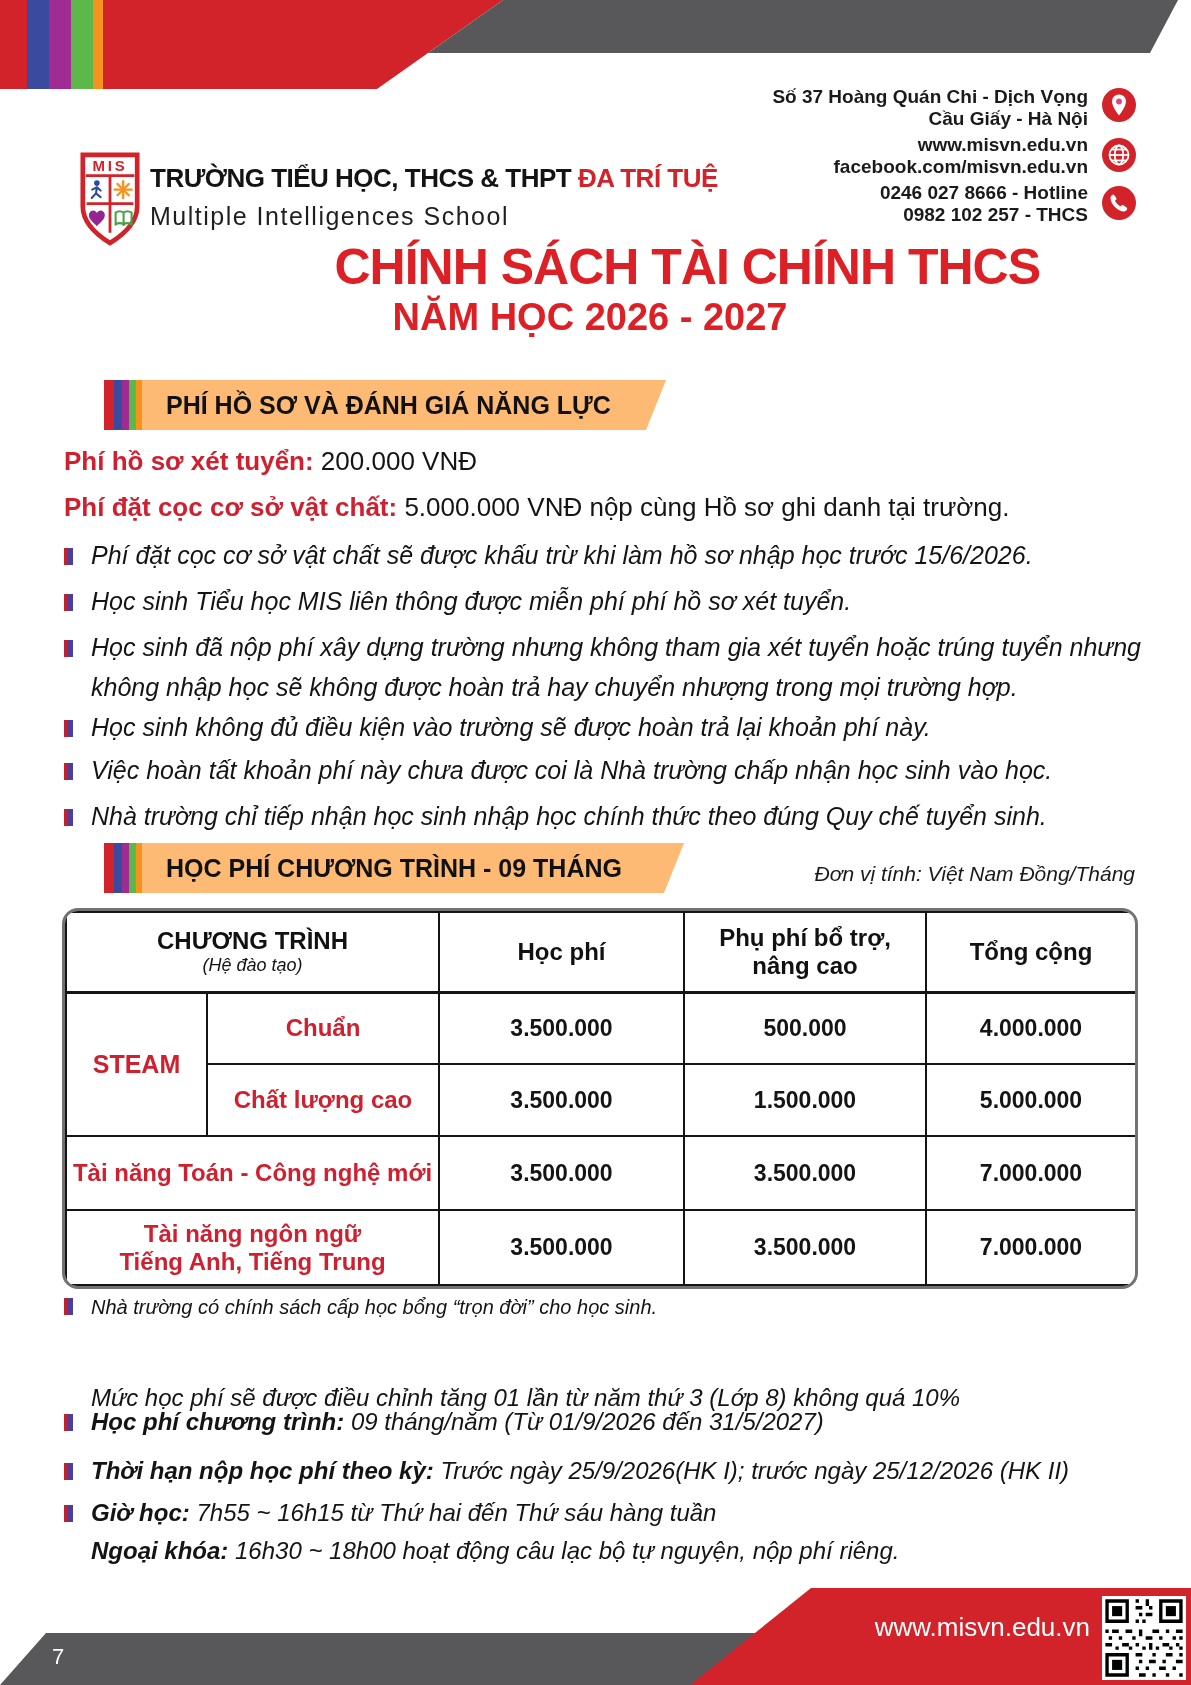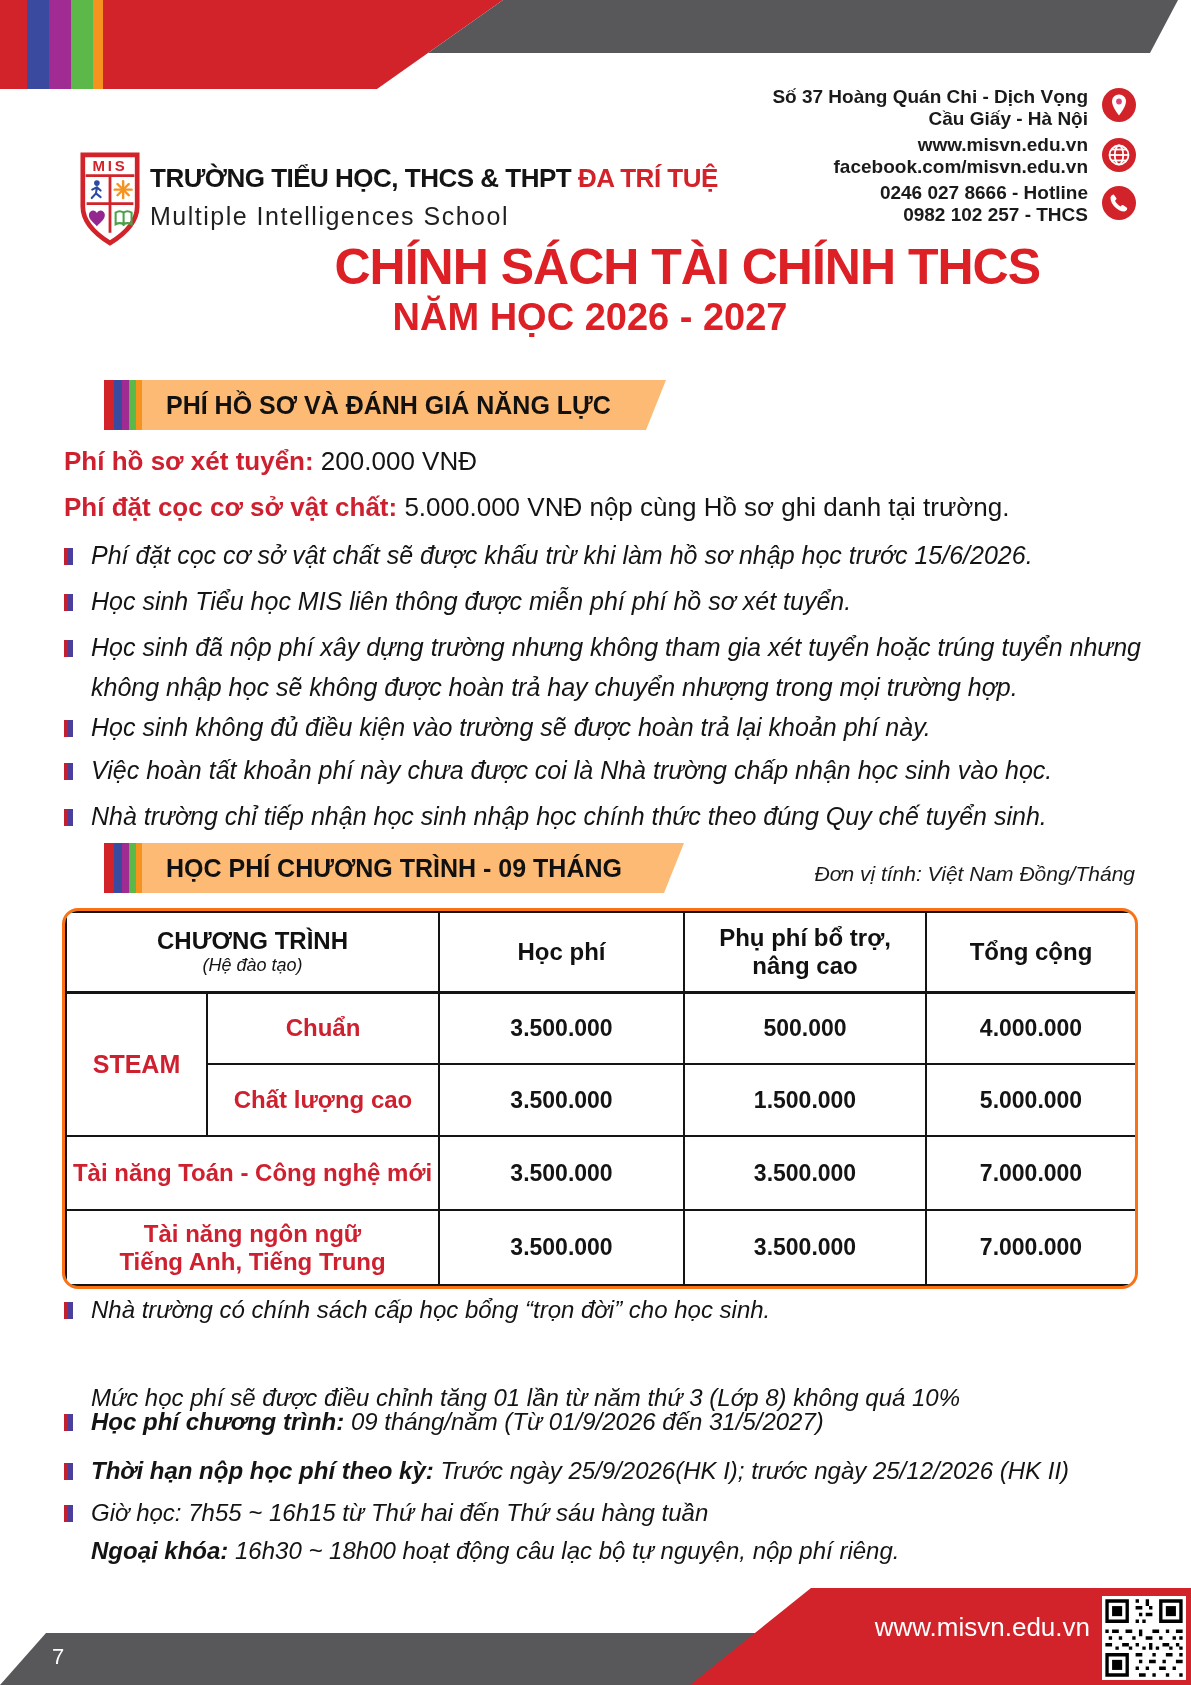--- a/index.html
+++ b/index.html
@@ -55,21 +55,21 @@
   .marker {
     display:inline-block; width:9px; height:17px; margin-right:18px;
     background:linear-gradient(90deg,#c22030 0 50%, #4a3f9c 50% 100%);
     transform:translateY(1px);
   }
   .indent { padding-left:27px; }
 
   
   .fee-table-wrap {
     left:62px; top:908px; width:1070px;
-    border:3px solid #f97316; border-radius:16px; overflow:hidden; background:#fff;
+    border:3px solid #737373; border-radius:16px; overflow:hidden; background:#fff;
   }
   .fee-table { width:100%; border-collapse:collapse; table-layout:fixed; }
   .fee-table th, .fee-table td { border:2px solid #141414; text-align:center; vertical-align:middle; padding:2px; }
   .fee-table thead th { border-bottom:3px solid #141414; }
   .th-main { font-size:24px; font-weight:bold; color:#111; }
   .th-sub  { font-size:18px; font-weight:normal; font-style:italic; display:block; }
   .cell-red { color:#cf2030; font-weight:bold; font-size:24px; }
   .cell-num { color:#141414; font-weight:bold; font-size:23px; }
 
   
@@ -251,25 +251,25 @@
             <span class="cell-red" style="display:block;">Tiếng Anh, Tiếng Trung</span>
           </td>
           <td class="cell-num">3.500.000</td>
           <td class="cell-num">3.500.000</td>
           <td class="cell-num">7.000.000</td>
         </tr>
       </tbody>
     </table>
   </div>
 
-  <div class="abs bullet-row" style="top:1296px; font-size:24px;"><span class="marker"></span><span style="font-weight:bold;"></span><span>Nhà trường có chính sách cấp học bổng “trọn đời” cho học sinh.</span></div>
+  <div class="abs bullet-row" style="top:1296px; font-size:20px;"><span class="marker"></span><span style="font-weight:bold;"></span><span>Nhà trường có chính sách cấp học bổng “trọn đời” cho học sinh.</span></div>
   <div class="abs bullet-row" style="top:1408px; font-size:24px;"><span class="marker"></span><span style="font-weight:bold;">Học phí chương trình:</span><span> 09 tháng/năm (Từ 01/9/2026 đến 31/5/2027)</span></div>
   <div class="abs bullet-row indent" style="top:1384px; font-size:24px;"><span>Mức học phí sẽ được điều chỉnh tăng 01 lần từ năm thứ 3 (Lớp 8) không quá 10%</span></div>
   <div class="abs bullet-row" style="top:1457px; font-size:24px;"><span class="marker"></span><span style="font-weight:bold;">Thời hạn nộp học phí theo kỳ:</span><span> Trước ngày 25/9/2026(HK I); trước ngày 25/12/2026 (HK II)</span></div>
-  <div class="abs bullet-row" style="top:1499px; font-size:24px;"><span class="marker"></span><span style="font-weight:normal;">Giờ học:</span><span> 7h55 ~ 16h15 từ Thứ hai đến Thứ sáu hàng tuần</span></div>
+  <div class="abs bullet-row" style="top:1499px; font-size:24px;"><span class="marker"></span><span style="font-weight:bold;">Giờ học:</span><span> 7h55 ~ 16h15 từ Thứ hai đến Thứ sáu hàng tuần</span></div>
   <div class="abs bullet-row indent" style="top:1537px; font-size:24px;"><span style="font-weight:bold;">Ngoại khóa:</span><span> 16h30 ~ 18h00 hoạt động câu lạc bộ tự nguyện, nộp phí riêng.</span></div>
 
   <div class="abs foot-gray"></div>
   <div class="abs foot-red"></div>
   <div class="abs foot-url">www.misvn.edu.vn</div>
   <div class="abs page-num">7</div>
   <div class="abs qr-box">
     <svg viewBox="0 0 75 75" width="84" height="84">
       <rect width="75" height="75" fill="#fff"></rect>
       <g fill="#000">

